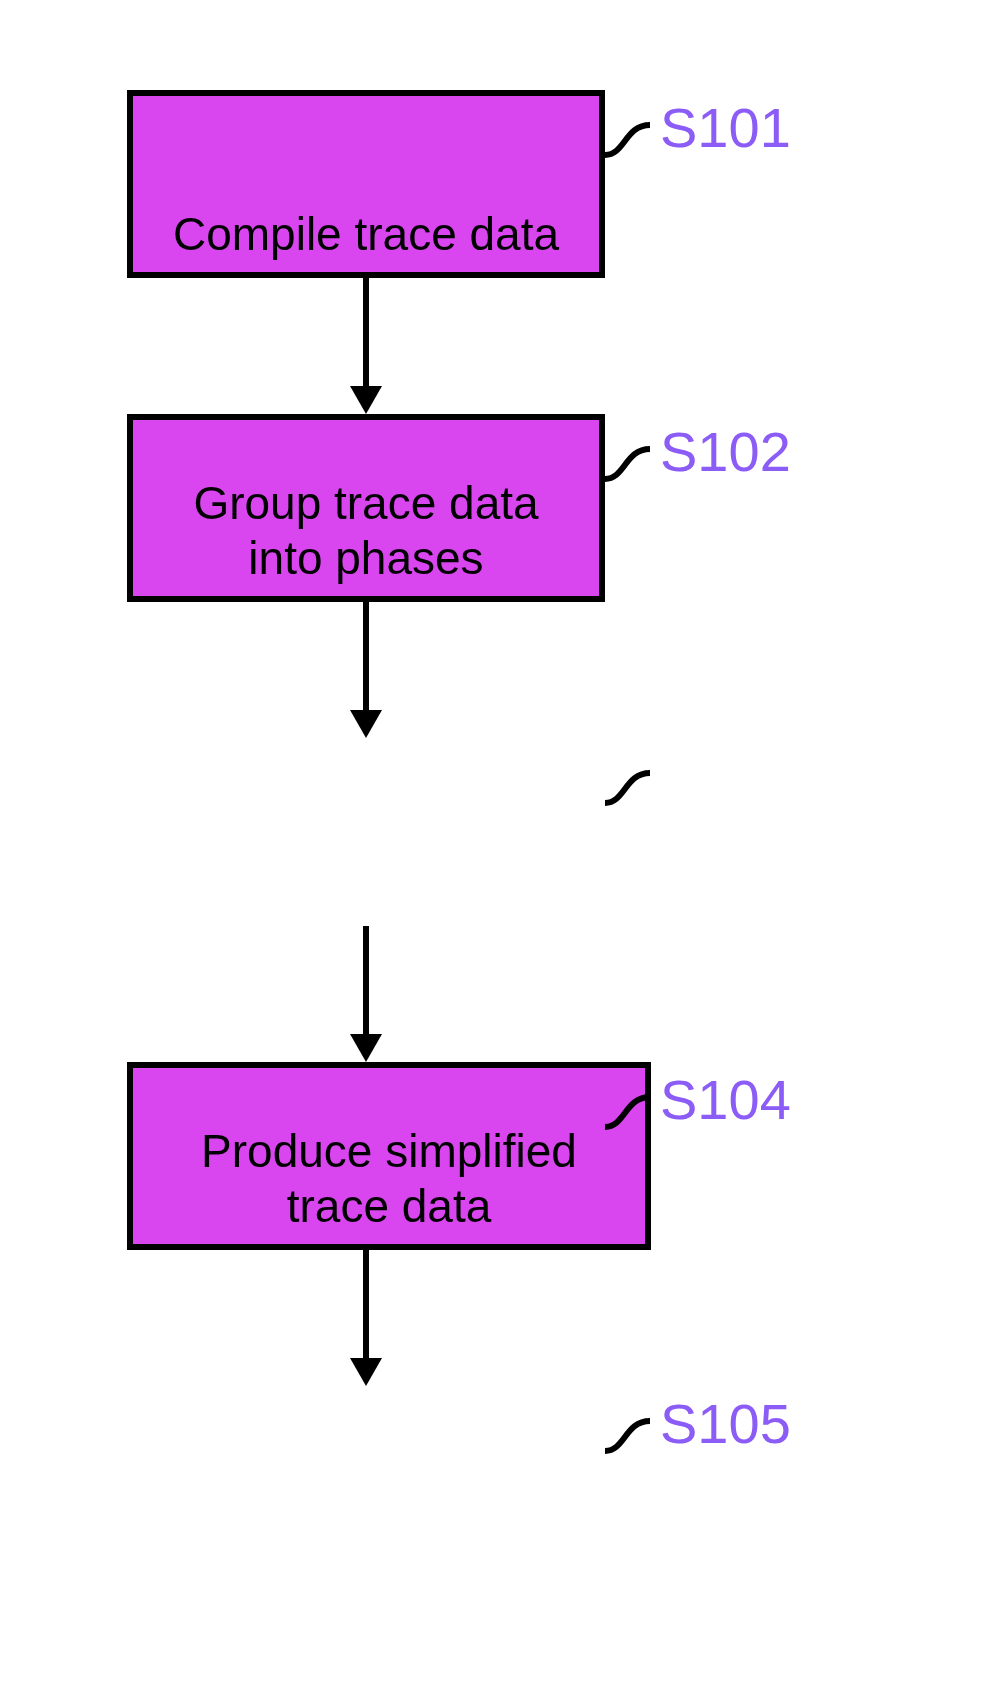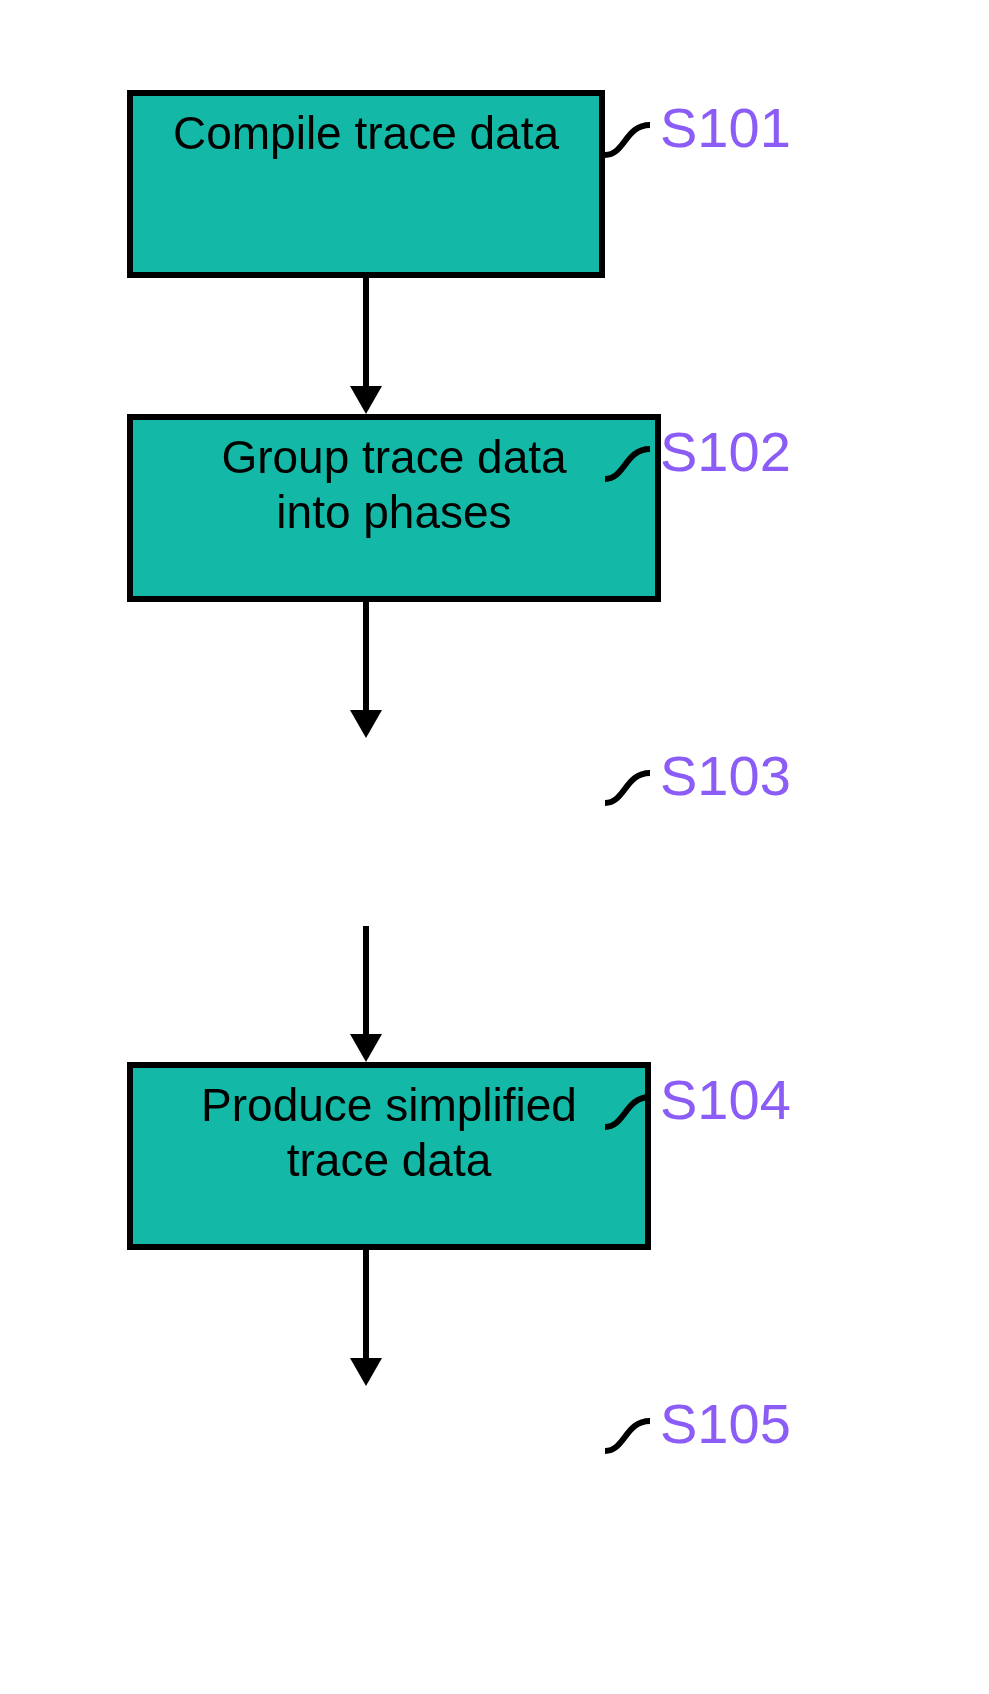--- a/index.html
+++ b/index.html
@@ -9,23 +9,23 @@
     font-family: Arial, Helvetica, sans-serif;
   }
   .canvas {
     position: relative;
     width: 989px;
     height: 1694px;
   }
   .box {
     position: absolute;
     border: 6px solid #000;
-    background: #14b8a6;
+    background: #d946ef;
     display: flex;
-    align-items: flex-start;
+    align-items: flex-end;
     justify-content: center;
     text-align: center;
     font-size: 46px;
     line-height: 1.2;
     padding: 10px;
     box-sizing: border-box;
   }
   .label {
     position: absolute;
     font-size: 56px;
@@ -59,35 +59,34 @@
     <span>Compile trace data</span>
   </div>
   <svg class="connector" style="left:605px; top:120px;" width="70" height="70">
     <path d="M0,35 C20,35 20,5 45,5" stroke="#000" stroke-width="6" fill="none"></path>
   </svg>
   <div class="label" style="left:660px; top:100px;">S101</div>
 
   <div class="arrow-line" style="left:363px; top:278px; height:110px;"></div>
   <div class="arrow-head" style="left:350px; top:386px;"></div>
 
-  <div class="box" style="left:127px; top:414px; width:534px; height:188px;">
+  <div class="box" style="left:127px; top:414px; width:478px; height:188px;">
     <span>Group trace data<br>into phases</span>
   </div>
   <svg class="connector" style="left:605px; top:444px;" width="70" height="70">
     <path d="M0,35 C20,35 20,5 45,5" stroke="#000" stroke-width="6" fill="none"></path>
   </svg>
   <div class="label" style="left:660px; top:424px;">S102</div>
 
   <div class="arrow-line" style="left:363px; top:602px; height:110px;"></div>
   <div class="arrow-head" style="left:350px; top:710px;"></div>
 
   <svg class="connector" style="left:605px; top:768px;" width="70" height="70">
     <path d="M0,35 C20,35 20,5 45,5" stroke="#000" stroke-width="6" fill="none"></path>
   </svg>
-  <div class="label" style="left:660px; top:748px;">S103</div>
 
   <div class="arrow-line" style="left:363px; top:926px; height:110px;"></div>
   <div class="arrow-head" style="left:350px; top:1034px;"></div>
 
   <div class="box" style="left:127px; top:1062px; width:524px; height:188px;">
     <span>Produce simplified<br>trace data</span>
   </div>
   <svg class="connector" style="left:605px; top:1092px;" width="70" height="70">
     <path d="M0,35 C20,35 20,5 45,5" stroke="#000" stroke-width="6" fill="none"></path>
   </svg>

